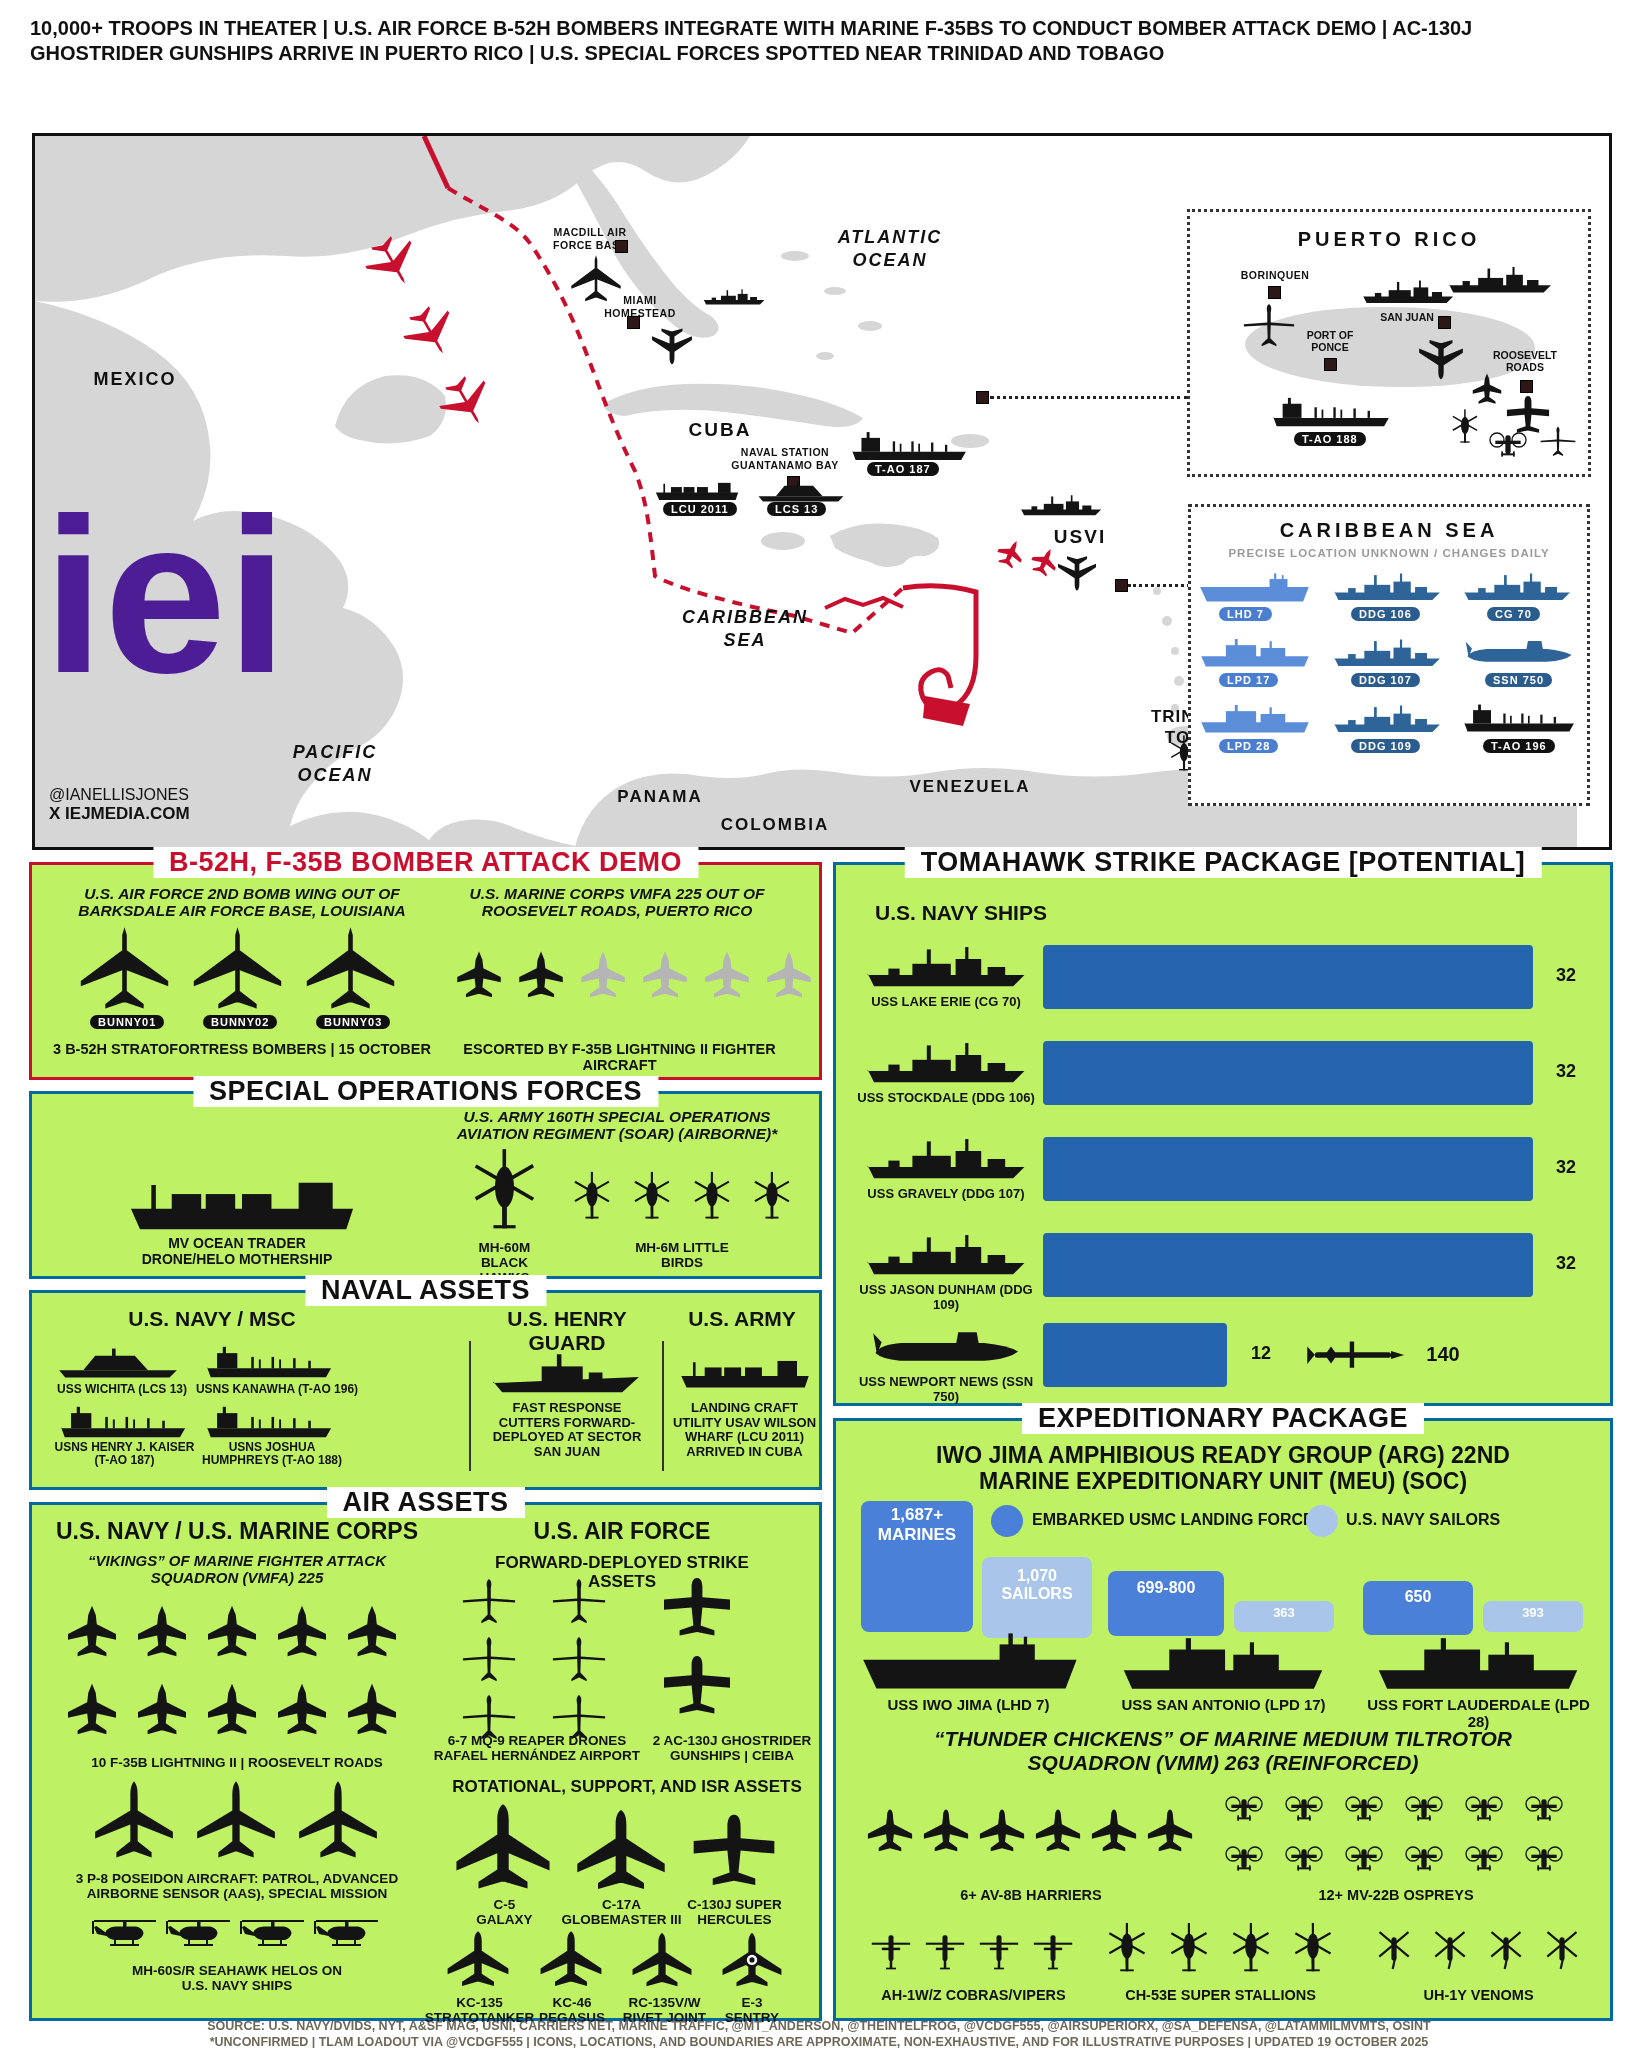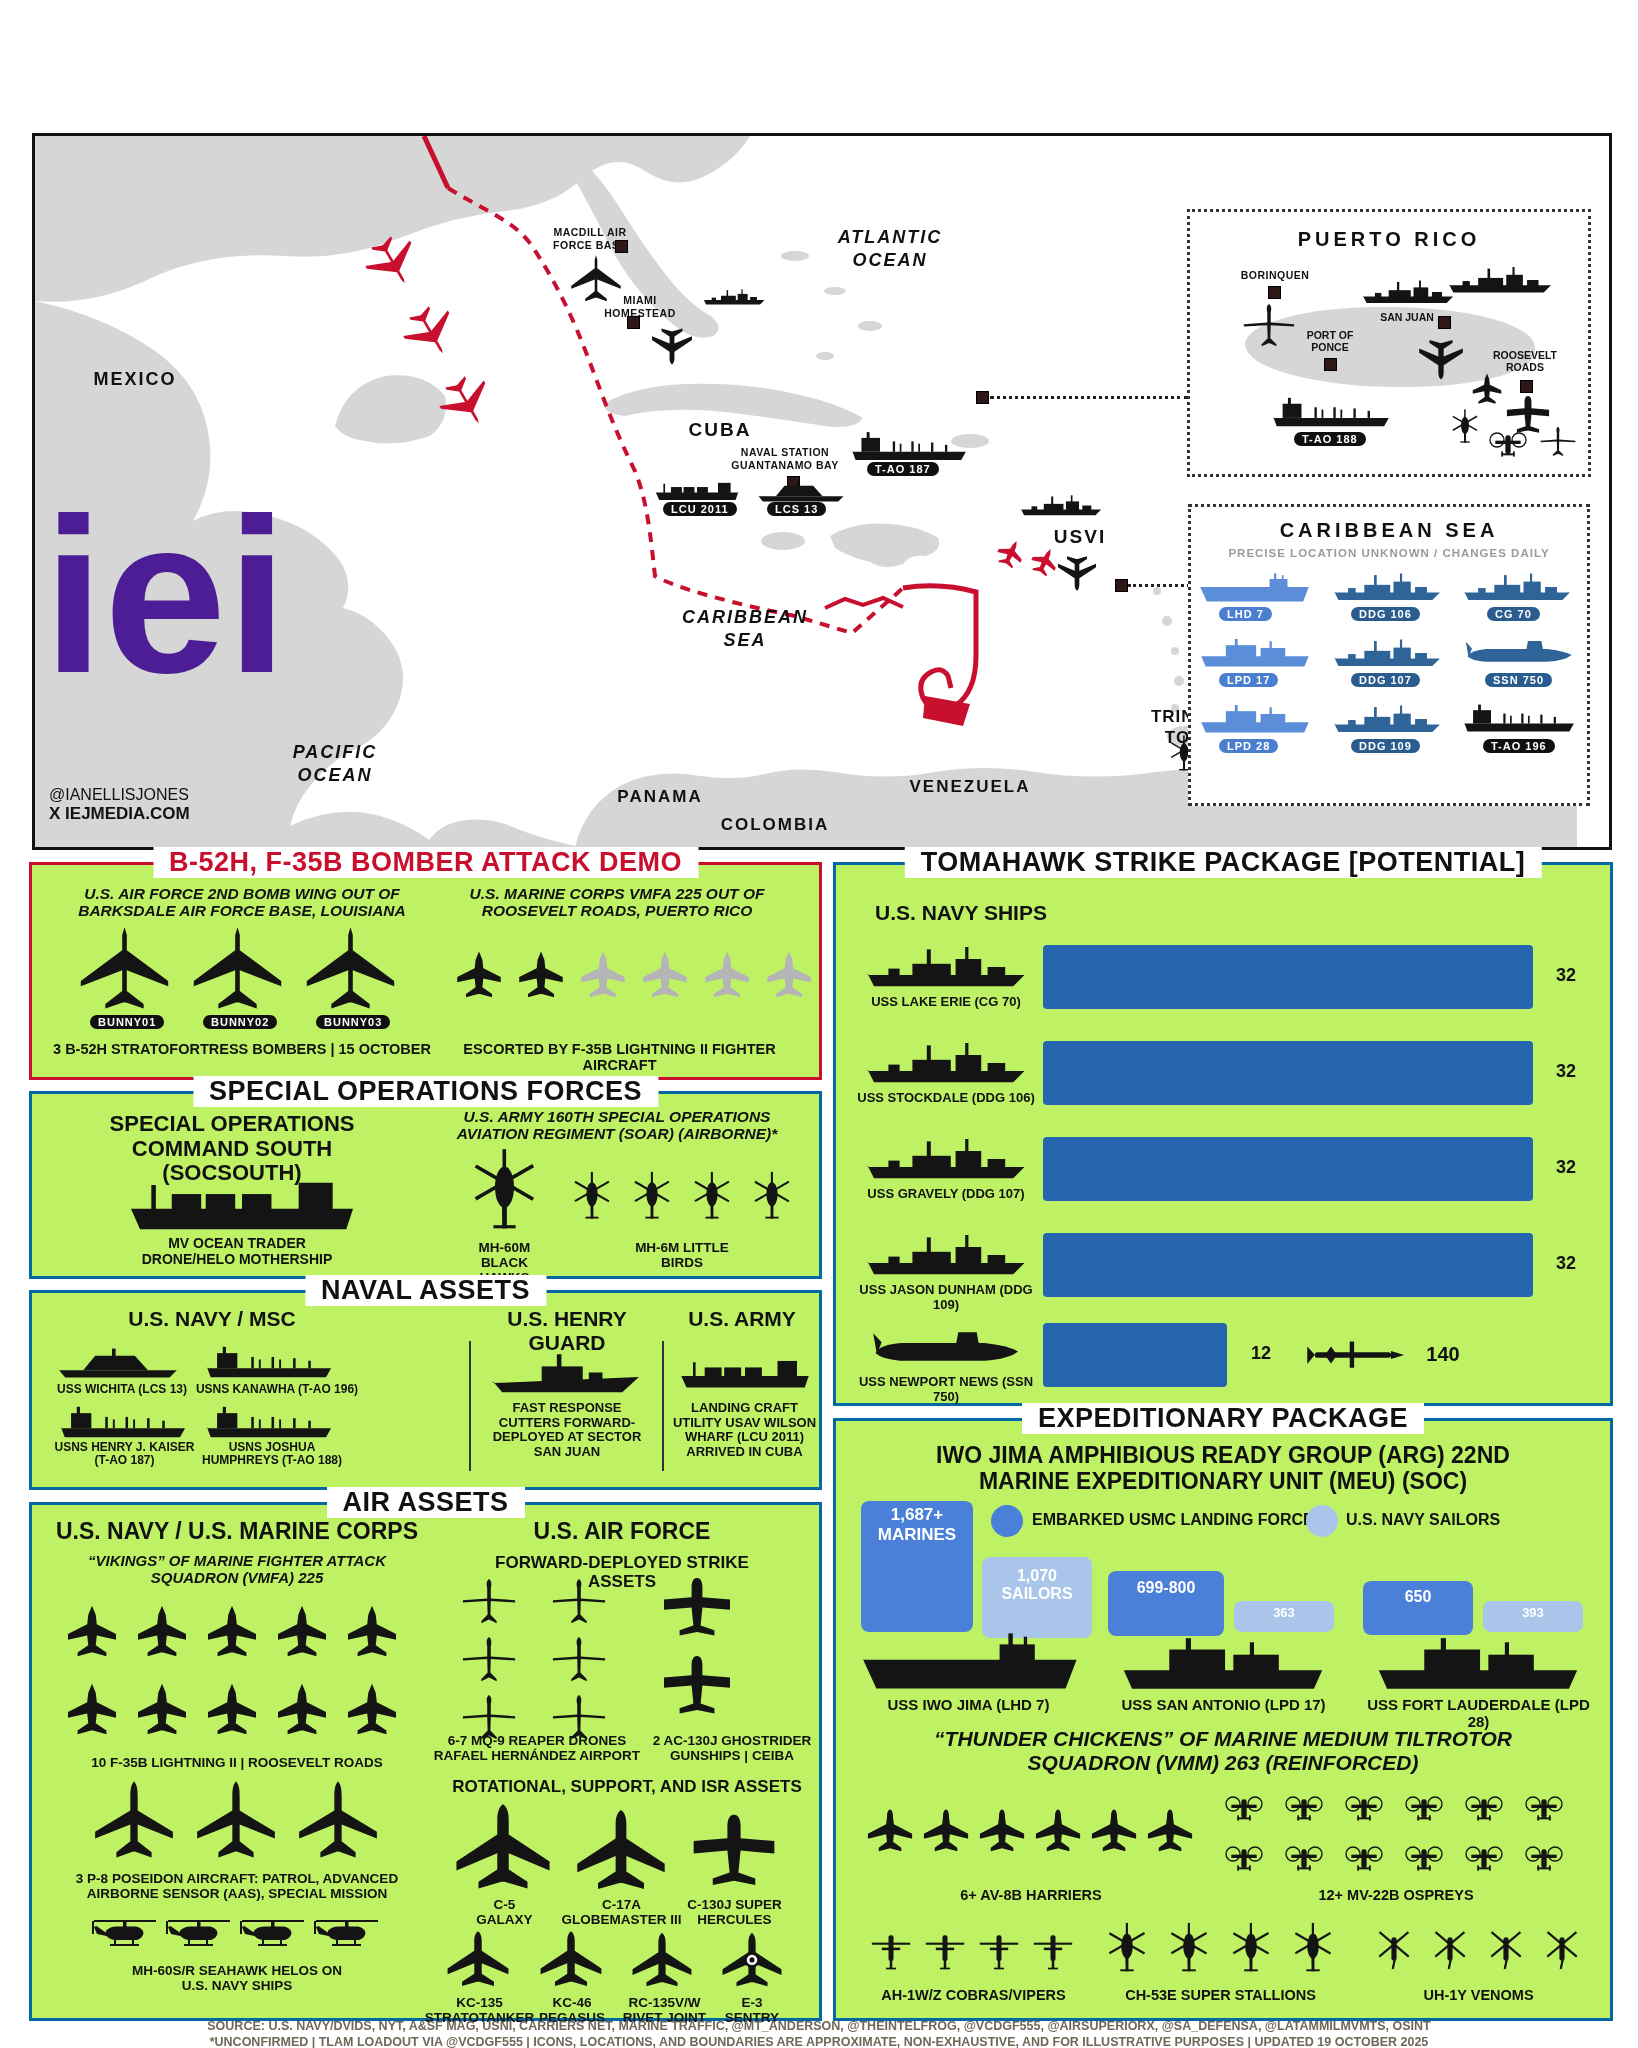--- a/index.html
+++ b/index.html
@@ -162,20 +162,21 @@
     <symbol id="cutter" viewBox="0 0 200 60">
         <path d="M4 40 L16 54 L174 54 L196 34 L4 42 Z"></path>
         <rect x="68" y="20" width="54" height="22"></rect>
         <rect x="88" y="4" width="6" height="18"></rect>
         <rect x="130" y="28" width="18" height="14"></rect>
       </symbol>
   </defs>
 </svg>
 
 <div class="abs" style="left:30px;top:10px;width:1580px">
+  <div style="font-size:20px;font-weight:700;line-height:1.27;margin-top:6px">10,000+ TROOPS IN THEATER | U.S. AIR FORCE B-52H BOMBERS INTEGRATE WITH MARINE F-35BS TO CONDUCT BOMBER ATTACK DEMO | AC-130J GHOSTRIDER GUNSHIPS ARRIVE IN PUERTO RICO | U.S. SPECIAL FORCES SPOTTED NEAR TRINIDAD AND TOBAGO</div>
 </div>
 
 <div class="abs" style="left:32px;top:133px;width:1574px;height:711px;border:3px solid #111;overflow:hidden;background:#fff">
 
   <svg width="1574" height="711" style="position:absolute;left:0;top:0">
     <g fill="#d6d6d6">
       <path d="M0 0 H715 Q700 25 670 40 Q640 55 610 35 Q580 15 550 40 Q520 70 470 75 Q420 80 370 100 Q310 125 250 120 Q170 115 110 145 Q55 170 0 165 Z"></path>
       <path d="M515 5 Q525 15 535 35 Q555 70 575 110 Q600 158 640 190 Q660 206 678 200 Q690 192 676 180 Q660 172 640 150 Q615 120 590 80 Q560 30 520 0 Z"></path>
       <path d="M0 165 Q70 180 120 215 Q170 250 175 310 Q178 350 158 385 Q190 368 235 380 Q280 392 305 425 Q320 448 308 472 Q340 480 360 512 Q375 540 362 570 Q350 598 322 612 Q295 625 275 650 Q260 668 255 690 Q240 700 222 688 Q190 660 148 648 Q95 635 50 610 Q20 595 0 590 Z"></path>
       <path d="M300 290 Q310 250 350 240 Q390 235 410 260 Q415 285 395 300 Q360 312 330 305 Q308 302 300 290 Z"></path>
@@ -411,21 +412,20 @@
       <use href="#f35"></use>
     </svg>
   <svg class="ic gry" style="left:728px;top:76px;width:58px;height:74px">
       <use href="#f35"></use>
     </svg>
   <div class="lbl" style="left:405px;top:176px;width:365px;font-size:14.5px">ESCORTED BY F-35B LIGHTNING II FIGHTER AIRCRAFT</div>
 </div>
 
 <div class="box" style="left:29px;top:1091px;width:787px;height:182px">
   <div class="sec-title">SPECIAL OPERATIONS FORCES</div>
-  <div class="lbl" style="left:30px;top:18px;width:340px;font-size:22px">SPECIAL OPERATIONS COMMAND SOUTH (SOCSOUTH)</div>
   <svg class="ic blk" style="left:70px;top:74px;width:280px;height:68px">
       <use href="#cargo"></use>
     </svg>
   <div class="lbl" style="left:95px;top:142px;width:220px;font-size:14px">MV OCEAN TRADER DRONE/HELO MOTHERSHIP</div>
   <div class="lbl it" style="left:405px;top:14px;width:360px;font-size:15.5px">U.S. ARMY 160TH SPECIAL OPERATIONS AVIATION REGIMENT (SOAR) (AIRBORNE)*</div>
   <svg class="ic blk" style="left:425px;top:52px;width:95px;height:95px">
       <use href="#helitop"></use>
     </svg>
   <svg class="ic blk" style="left:532px;top:72px;width:56px;height:64px">
       <use href="#helitop"></use>

